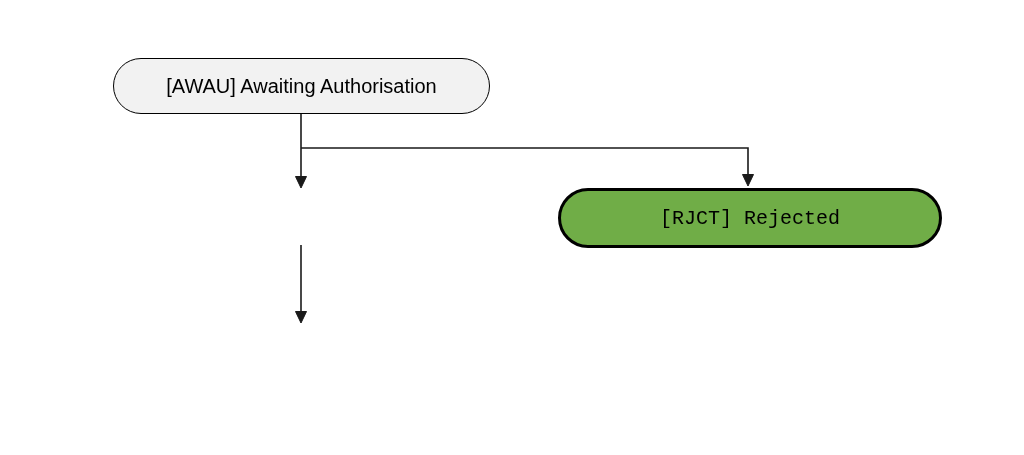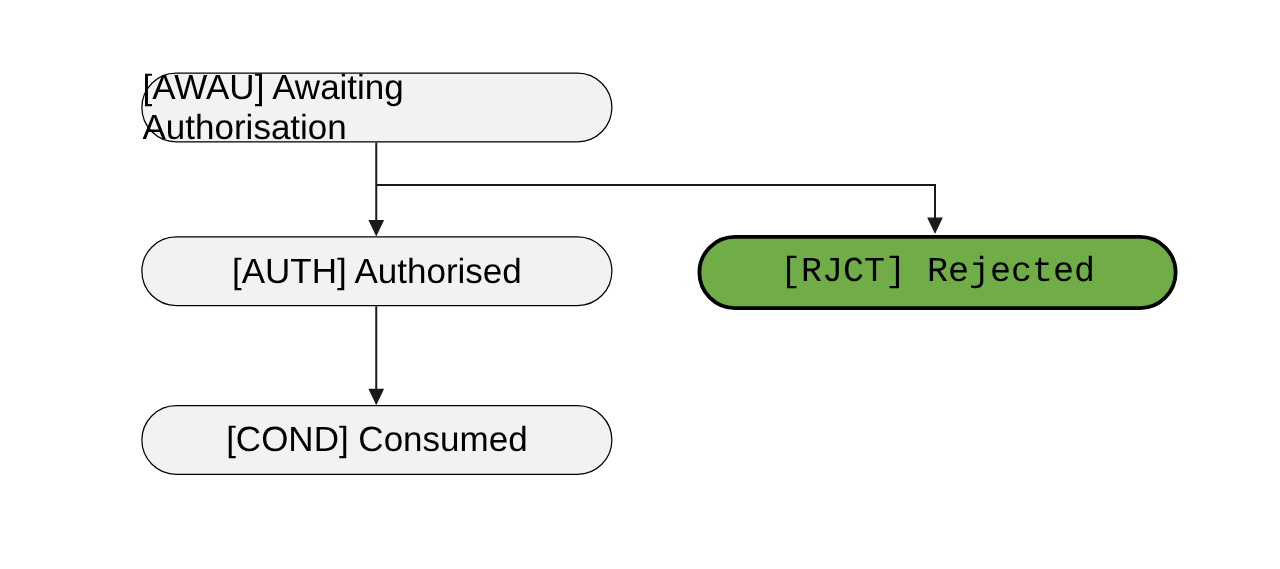--- a/index.html
+++ b/index.html
@@ -22,21 +22,22 @@
     width: 1024px;
     height: 455px;
     pointer-events: none;
   }
   .node {
     position: absolute;
     box-sizing: border-box;
     display: flex;
     align-items: center;
     justify-content: center;
-    font-size: 28px;
+    text-align: center;
+    font-size: 20px;
     color: #000000;
     background: #f2f2f2;
     border: 1.4px solid #000000;
     border-radius: 30px;
   }
   .node-awau { left: 113px; top: 58px;  width: 377px; height: 56px; }
   .node-auth { left: 113px; top: 189px; width: 377px; height: 56px; }
   .node-cond { left: 113px; top: 324px; width: 377px; height: 56px; }
   .node-rjct {
     left: 558px; top: 188px; width: 384px; height: 60px;
@@ -75,25 +76,19 @@
     <g>
       <line class="edge-line" x1="301" y1="245" x2="301" y2="312"></line>
       <polygon class="edge-arrowhead" points="301,323 295.5,311.5 306.5,311.5"></polygon>
     </g>
   </svg>
 
   <div class="node node-awau">
     <span>[AWAU] Awaiting Authorisation</span>
   </div>
 
-  <div class="node node-auth">
-    <span>[AUTH] Authorised</span>
-  </div>
 
   <div class="node node-rjct">
     <span>[RJCT] Rejected</span>
   </div>
 
-  <div class="node node-cond">
-    <span>[COND] Consumed</span>
-  </div>
 
 </div>
 
 </body></html>

